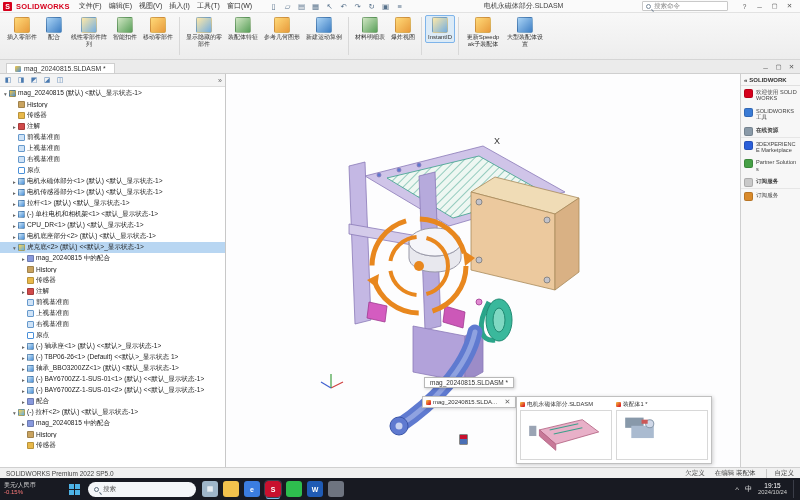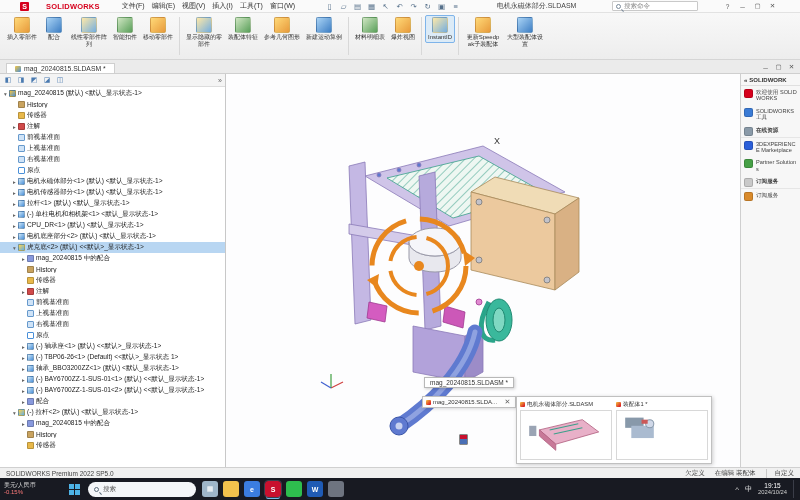--- a/index.html
+++ b/index.html
@@ -1,21 +1,21 @@
 <!DOCTYPE html>
 <html><head>
 <meta charset="utf-8">
 <style>
 *{box-sizing:border-box;margin:0;padding:0}
 html,body{width:800px;height:500px;overflow:hidden}
 body{font-family:"Liberation Sans","DejaVu Sans",sans-serif;color:#222;background:#fff}
 #app{width:800px;height:500px;display:flex;flex-direction:column;position:relative;--accent:#d6001c}
 
 
-#titlebar{height:13px;flex:0 0 13px;display:flex;align-items:center;background:#fafafa;border-bottom:1px solid #e2e2e2;padding:0 20px;gap:17px}
+#titlebar{height:13px;flex:0 0 13px;display:flex;align-items:center;background:#fafafa;border-bottom:1px solid #e2e2e2;padding:0 3px;gap:4px}
 .logo-mark{width:9px;height:9px;background:var(--accent);color:#fff;font-size:7px;font-weight:bold;display:flex;align-items:center;justify-content:center;border-radius:1px}
 .logo-text{color:var(--accent);font-weight:bold;font-size:7.5px;letter-spacing:.2px;white-space:nowrap}
 #menu-bar{display:flex;gap:7px;margin-left:5px}
 .menu-item{font-size:7px;color:#333;white-space:nowrap}
 #qat{display:flex;gap:3px;margin-left:12px}
 .qat-icon{width:11px;height:11px;font-size:7.5px;color:#56708a;display:flex;align-items:center;justify-content:center}
 #doc-title{margin-left:auto;font-size:7px;color:#444;white-space:nowrap}
 #search-box{margin-left:auto;width:86px;height:10px;border:1px solid #c9c9c9;background:#fff;border-radius:1px;display:flex;align-items:center;gap:3px;padding:0 3px;font-size:6.5px;color:#888;white-space:nowrap}
 .mag{width:5px;height:5px;border:1px solid #7a8a9a;border-radius:50%;position:relative;flex:0 0 5px}
 .mag::after{content:"";position:absolute;width:3px;height:1px;background:#7a8a9a;transform:rotate(45deg);left:4px;top:5px}

